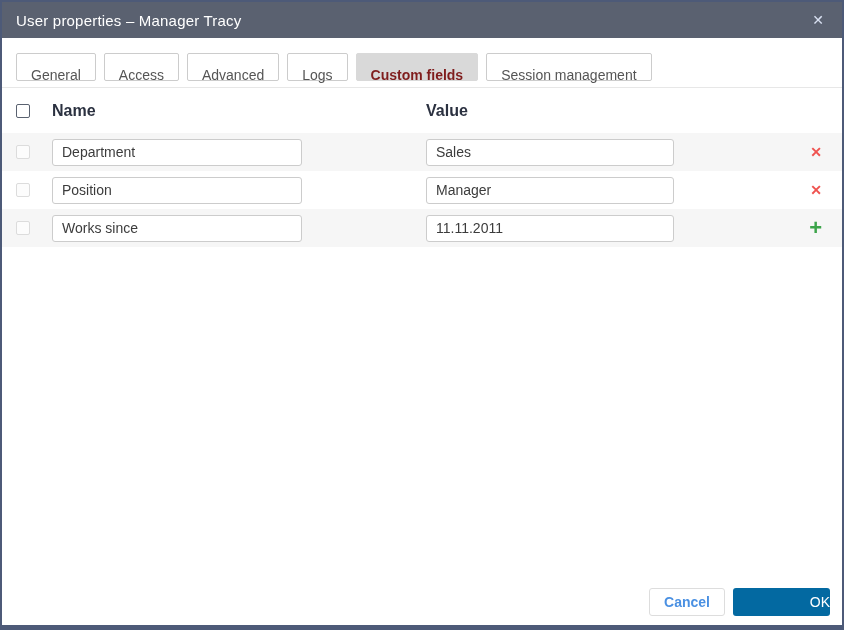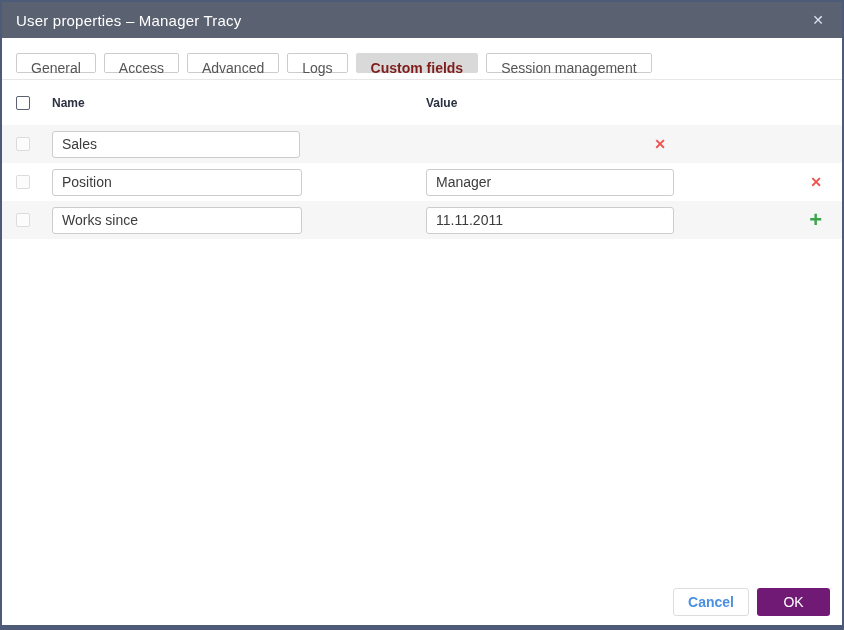--- a/index.html
+++ b/index.html
@@ -31,41 +31,41 @@
     margin-left: auto; color: #d9e1f2; font-size: 14px;
     cursor: pointer; line-height: 1; padding: 2px 4px;
   }
 
   
   .tabs {
     display: flex; gap: 8px;
     margin: 15px 12px 0 14px;
   }
   .tab {
-    height: 20px; padding: 1px 14px;
+    height: 28px; padding: 8px 14px;
     background: #ffffff; border: 1px solid #cccccc; border-radius: 2px;
     font-family: "Liberation Sans", sans-serif;
     font-size: 14px; color: #555555; line-height: 26px;
     cursor: pointer; white-space: nowrap;
   }
   .tab.active {
     background: #d9d9d9; border-color: #d9d9d9;
     color: #7f1d1d; font-weight: bold;
   }
   .tabs-divider { border-bottom: 1px solid #e7e7e7; margin-top: 6px; }
 
   
   .grid-row {
     display: grid;
     grid-template-columns: 36px 374px 248px 1fr;
     align-items: center;
     padding: 0 12px 0 14px;
   }
   .thead { height: 45px; }
-  .th { font-size: 12px; font-weight: bold; color: #2b3140; }
+  .th { font-size: 16px; font-weight: bold; color: #2b3140; }
   .trow { height: 38px; }
   .trow.alt { background: #f6f6f6; }
 
   .cb {
     display: inline-block; width: 14px; height: 14px;
     border-radius: 2px; background: #ffffff; cursor: pointer;
   }
   .cb.head { border: 1.5px solid #5a6270; }
   .cb.row  { border: 1.5px solid #dcdcdc; background: #fcfcfc; }
 
@@ -94,21 +94,21 @@
   .btn {
     height: 28px; border-radius: 3px; font-size: 14px;
     font-family: "Liberation Sans", sans-serif; cursor: pointer;
   }
   .btn.cancel {
     width: 76px; background: #ffffff; color: #4a90e2;
     border: 1px solid #dddddd;
     font-weight: bold;
   }
   .btn.ok {
-    width: 73px; background: #701a75; color: #ffffff; border: none;
+    width: 97px; background: #0369a1; color: #ffffff; border: none; text-align: right;
   }
 </style>
 </head>
 <body>
 
 <div class="dialog">
 
   <div class="titlebar">
     <span class="title">User properties – Manager Tracy</span>
     <span class="close">✕</span>
@@ -126,20 +126,21 @@
 
   <div class="grid-row thead">
     <span class="cb head"></span>
     <span class="th">Name</span>
     <span class="th">Value</span>
     <span></span>
   </div>
 
   <div class="grid-row trow alt">
     <span class="cb row"></span>
+    <span><input class="field" value="Department" style=""></span>
     <span><input class="field value" value="Sales" style=""></span>
     <span class="action delete">✕</span>
   </div>
 
   <div class="grid-row trow">
     <span class="cb row"></span>
     <span><input class="field" value="Position" style=""></span>
     <span><input class="field value" value="Manager" style=""></span>
     <span class="action delete">✕</span>
   </div>

